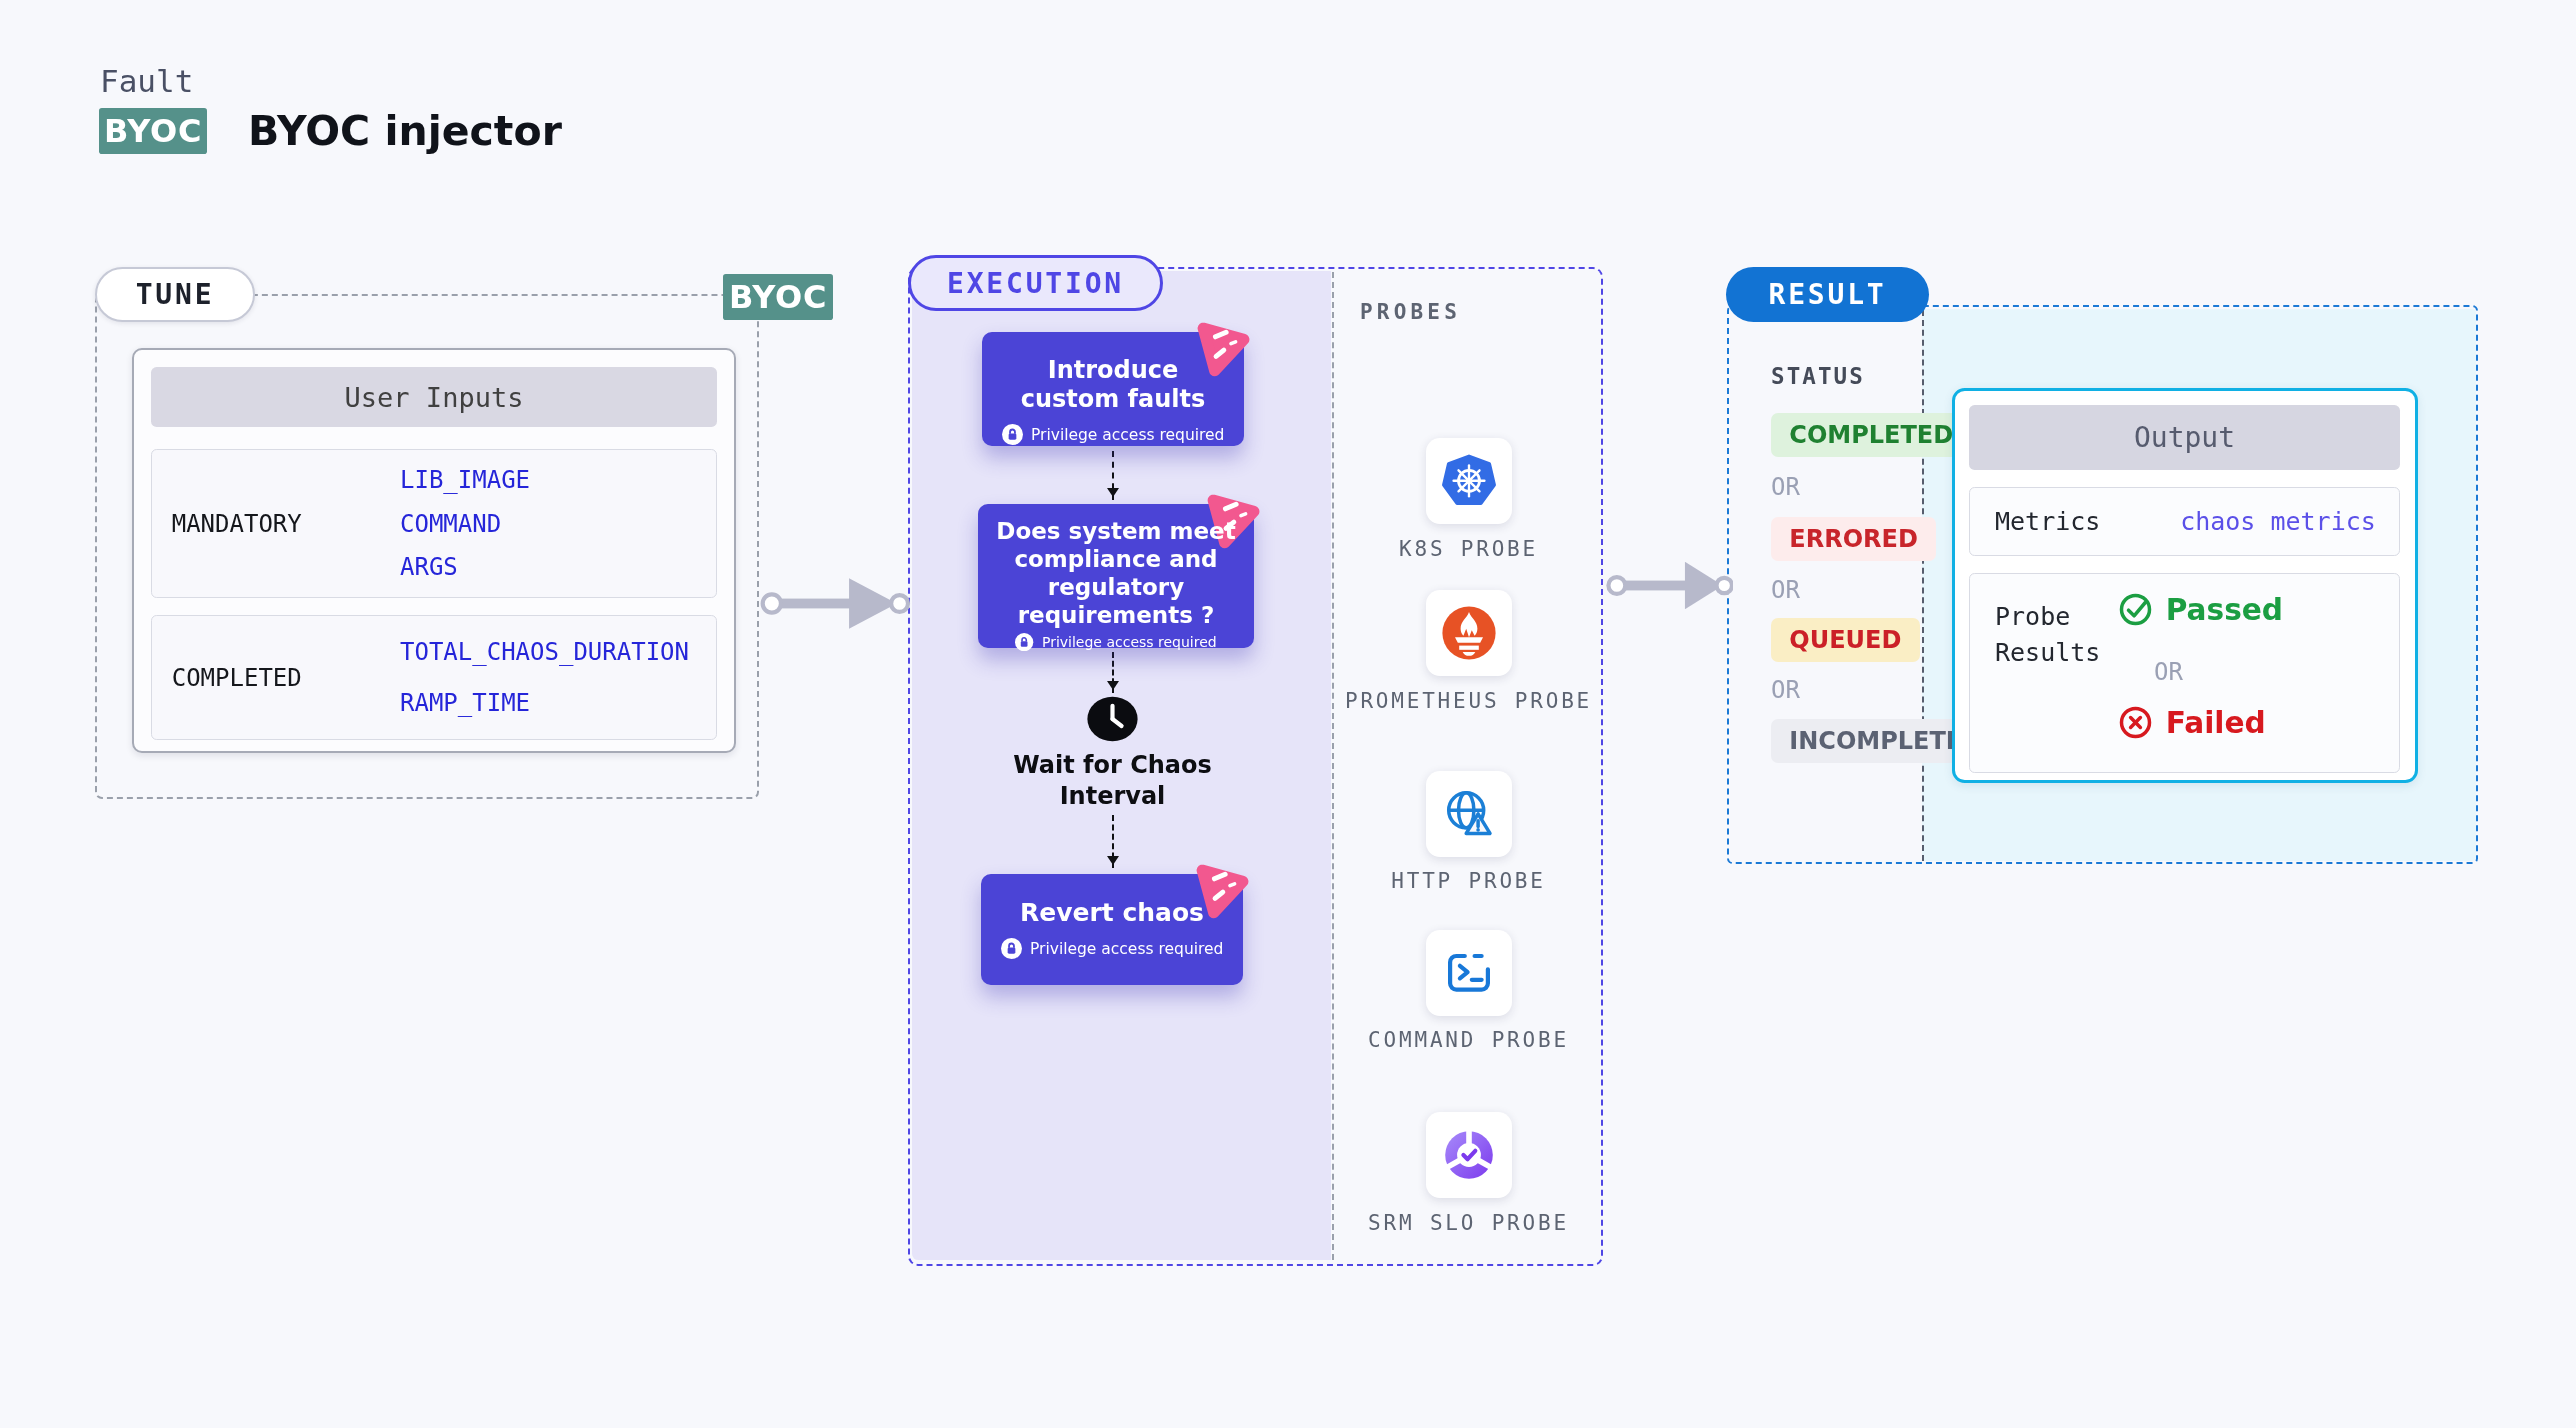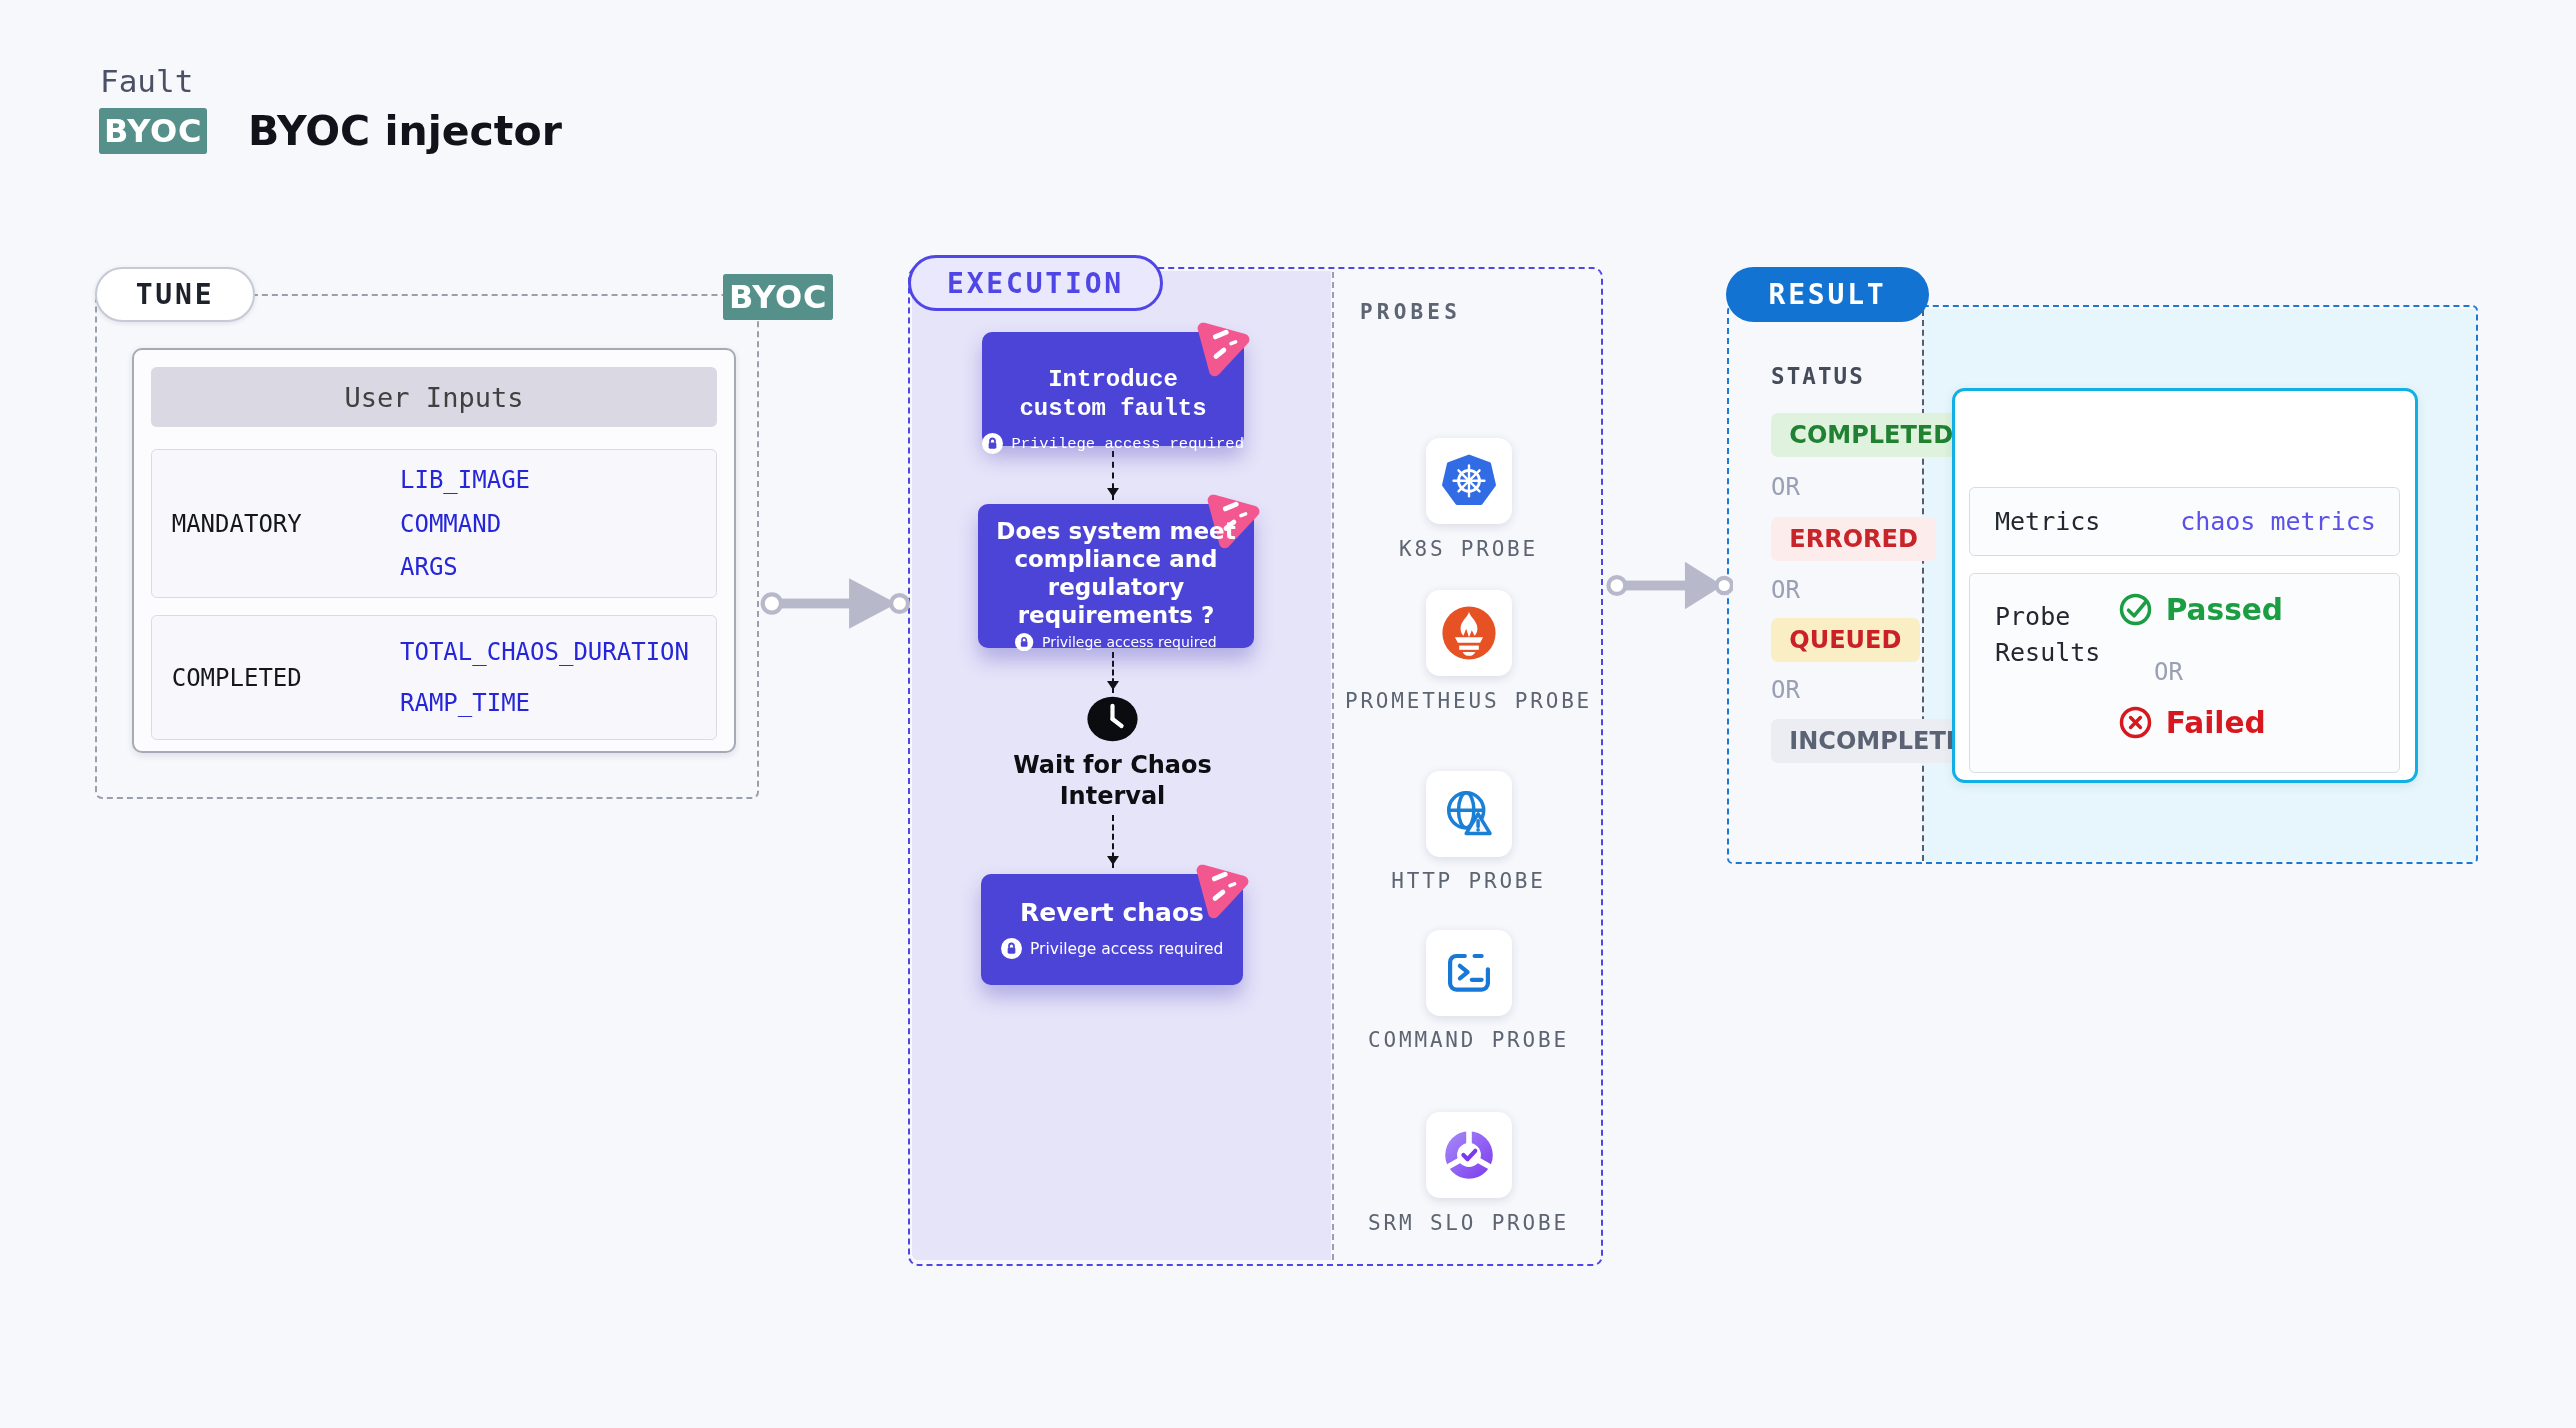--- a/index.html
+++ b/index.html
@@ -136,21 +136,21 @@
     <div class="exec-divider"></div>
     <div class="probes-heading">PROBES</div>
 
     <div class="flow-box" style="left:72px; top:63px; width:262px; height:114px;">
       <svg class="pink-mark" viewBox="0 0 100 100">
         <path d="M26 22 L82 44 L36 84 Z" fill="#f2588f" stroke="#f2588f" stroke-width="16" stroke-linejoin="round"></path>
         <line x1="42" y1="36" x2="58" y2="31" stroke="#fff" stroke-width="7" stroke-linecap="round"></line>
         <line x1="52" y1="56" x2="40" y2="64" stroke="#fff" stroke-width="7" stroke-linecap="round"></line>
         <line x1="63" y1="48" x2="70" y2="46" stroke="#fff" stroke-width="5" stroke-linecap="round"></line>
       </svg>
-      <div class="inner" style="padding-top:33px;font-family:Liberation Mono, monospace;">
+      <div class="inner" style="padding-top:24px;">
         <div class="flow-title">Introduce custom faults</div>
         <div class="flow-note">
           <svg width="21" height="21" viewBox="0 0 30 30">
             <circle cx="15" cy="15" r="15" fill="#ffffff"></circle>
             <path d="M11.5 14 v-2.6 a3.5 3.5 0 0 1 7 0 V14" stroke="#4b44d6" stroke-width="2.6" fill="none"></path>
             <rect x="9.5" y="13.5" width="11" height="9" rx="2" fill="#4b44d6"></rect>
           </svg>
           <span>Privilege access required</span>
         </div>
       </div>
@@ -300,20 +300,21 @@
       <div class="status-badge b-completed">COMPLETED</div>
       <div class="status-or or-1">OR</div>
       <div class="status-badge b-errored">ERRORED</div>
       <div class="status-or or-2">OR</div>
       <div class="status-badge b-queued">QUEUED</div>
       <div class="status-or or-3">OR</div>
       <div class="status-badge b-incompleted">INCOMPLETED</div>
     </div>
 
     <div class="output-card">
+      <div class="output-header">Output</div>
 
       <div class="output-row row-metrics">
         <div class="lbl">Metrics</div>
         <div class="val">chaos metrics</div>
       </div>
 
       <div class="output-row row-probes">
         <div class="lbl">Probe Results</div>
 
         <div class="pr-line pr-passed">

